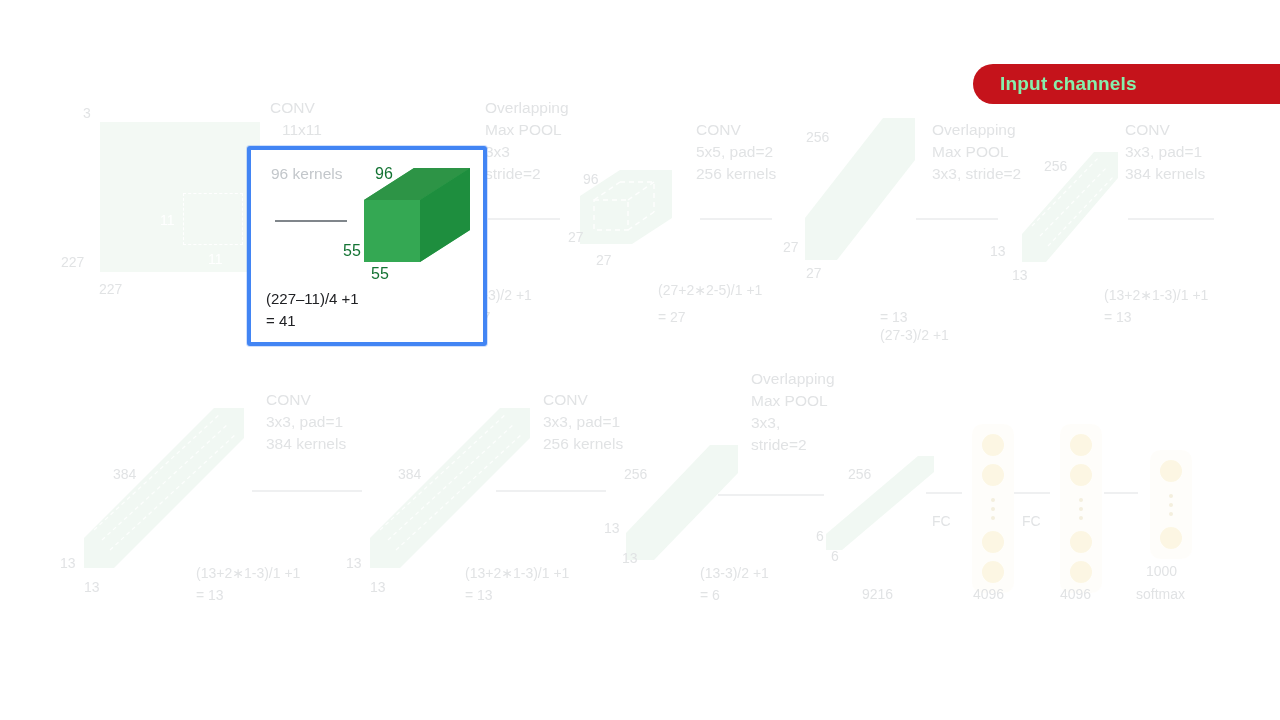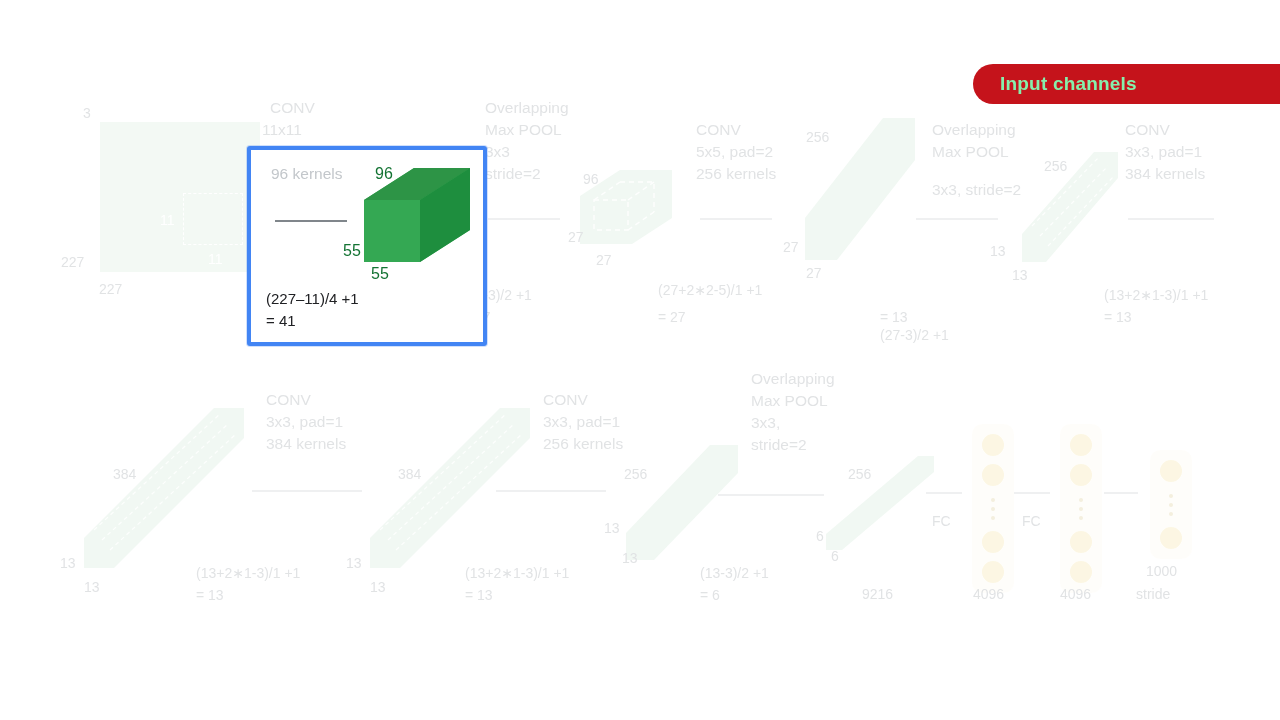--- a/index.html
+++ b/index.html
@@ -67,21 +67,21 @@
 
     <div class="flatsq" style="left:100px;top:122px;width:160px;height:150px;"></div>
     <div class="dash" style="left:183px;top:193px;width:58px;height:50px;"></div>
     <div class="lbl dim" style="left:83px;top:104px;">3</div>
     <div class="lbl dim" style="left:61px;top:253px;">227</div>
     <div class="lbl dim" style="left:99px;top:280px;">227</div>
     <div class="lbl dim" style="left:160px;top:211px;color:#ffffff;">11</div>
     <div class="lbl dim" style="left:208px;top:250px;color:#ffffff;">11</div>
 
     <div class="lbl op" style="left:270px;top:98px;">CONV</div>
-    <div class="lbl op" style="left:262px;top:120px;">11x11</div>
+    <div class="lbl op" style="left:282px;top:120px;">11x11</div>
     <div class="lbl op" style="left:270px;top:142px;">stride=4</div>
     <div class="lbl op" style="left:270px;top:164px;">96 kernels</div>
     <div class="connector" style="left:274px;top:218px;width:72px;"></div>
 
     <div class="cube" style="left:362px;top:163px;">
       <svg width="106" height="100" viewBox="0 0 106 100">
         <polygon points="0,30 48,0 106,0 106,62 58,92 0,92" fill="#cfe8d5"></polygon>
       </svg>
     </div>
     <div class="lbl dim" style="left:363px;top:163px;">96</div>
@@ -120,21 +120,21 @@
       <svg width="110" height="142" viewBox="0 0 110 142">
         <polygon points="0,100 78,0 110,0 110,42 32,142 0,142" fill="#cfe8d5"></polygon>
       </svg>
     </div>
     <div class="lbl dim" style="left:806px;top:128px;">256</div>
     <div class="lbl dim" style="left:783px;top:238px;">27</div>
     <div class="lbl dim" style="left:806px;top:264px;">27</div>
 
     <div class="lbl op" style="left:932px;top:120px;">Overlapping</div>
     <div class="lbl op" style="left:932px;top:142px;">Max POOL</div>
-    <div class="lbl op" style="left:932px;top:180px;">3x3, stride=2</div>
+    <div class="lbl op" style="left:932px;top:164px;">3x3, stride=2</div>
     <div class="connector" style="left:916px;top:218px;width:82px;"></div>
     <div class="lbl formula" style="left:880px;top:286px;margin-top:40px;">(27-3)/2 +1</div>
     <div class="lbl formula" style="left:880px;top:308px;">= 13</div>
 
     <div class="cube" style="left:1022px;top:152px;">
       <svg width="96" height="110" viewBox="0 0 96 110">
         <polygon points="0,82 72,0 96,0 96,26 24,110 0,110" fill="#cfe8d5"></polygon>
         <g stroke="#ffffff" stroke-width="1.2" stroke-dasharray="4,3.5" fill="none" opacity=".85">
           <path d="M10,74 L78,4 M18,84 L86,14 M26,94 L92,24"></path>
         </g>
@@ -250,21 +250,21 @@
     <div class="fc-col" style="left:1150px;top:450px;">
       <span class="neuron"></span>
       <span class="dots">
           <i></i>
           <i></i>
           <i></i>
         </span>
       <span class="neuron"></span>
     </div>
     <div class="lbl dim" style="left:1146px;top:562px;">1000</div>
-    <div class="lbl dim" style="left:1136px;top:585px;">stride</div>
+    <div class="lbl dim" style="left:1136px;top:585px;">softmax</div>
 
   </div>
 
   <div id="highlight-card">
     <div class="hl-text hl-grey" style="left:20px;top:15px;">96 kernels</div>
     <div class="hl-rule" style="left:24px;top:70px;width:72px;"></div>
     <div class="hl-text hl-green" style="left:124px;top:15px;">96</div>
     <div class="hl-text hl-green" style="left:92px;top:92px;">55</div>
     <div class="hl-text hl-green" style="left:120px;top:115px;">55</div>
 

